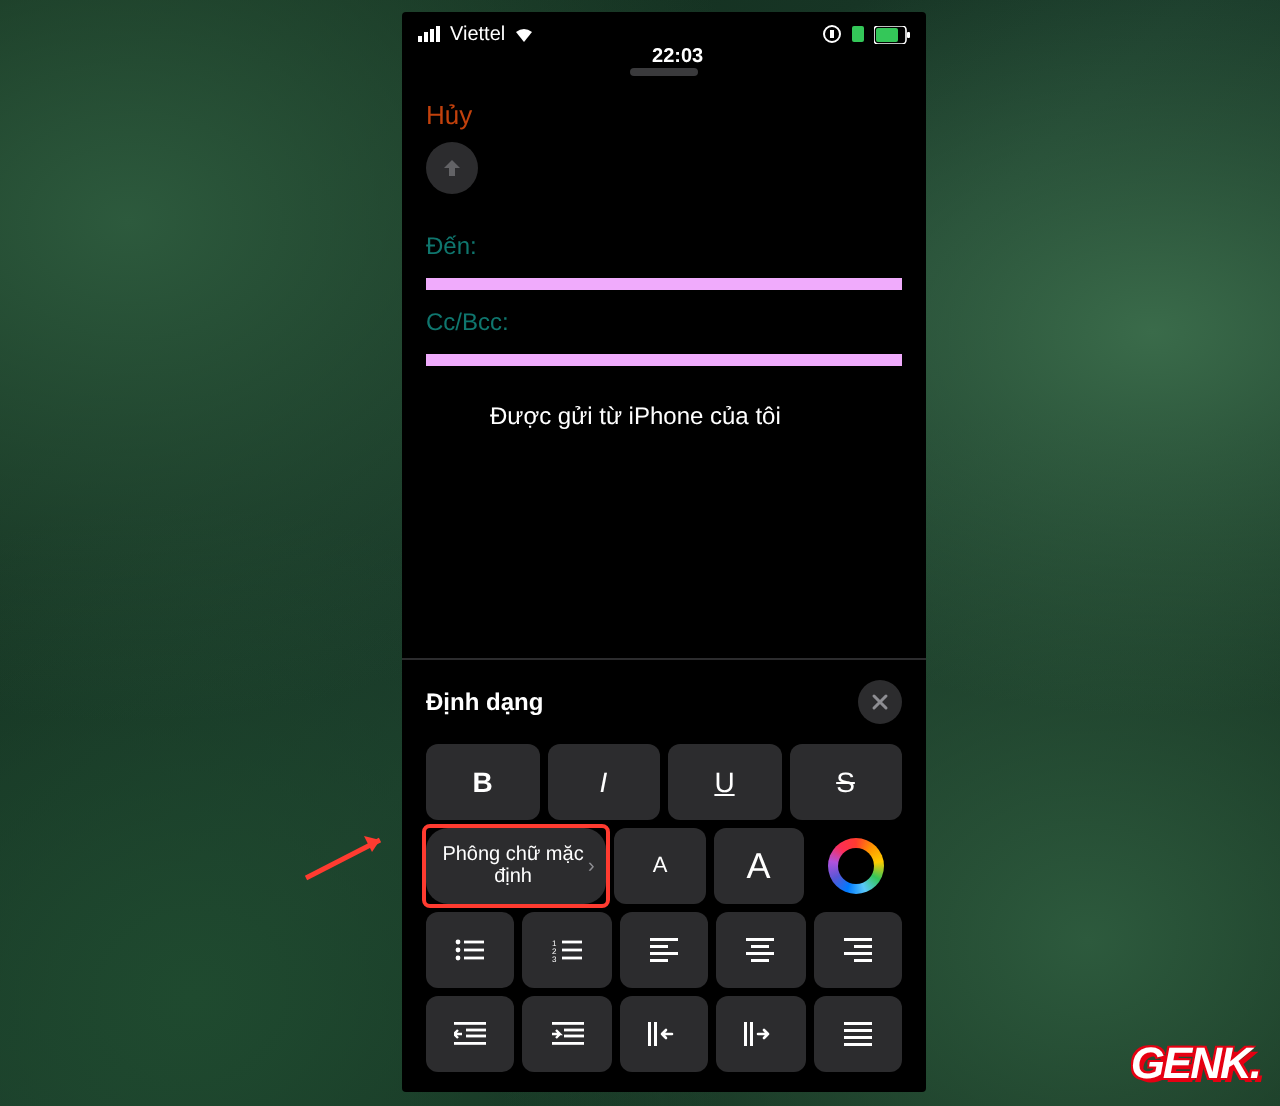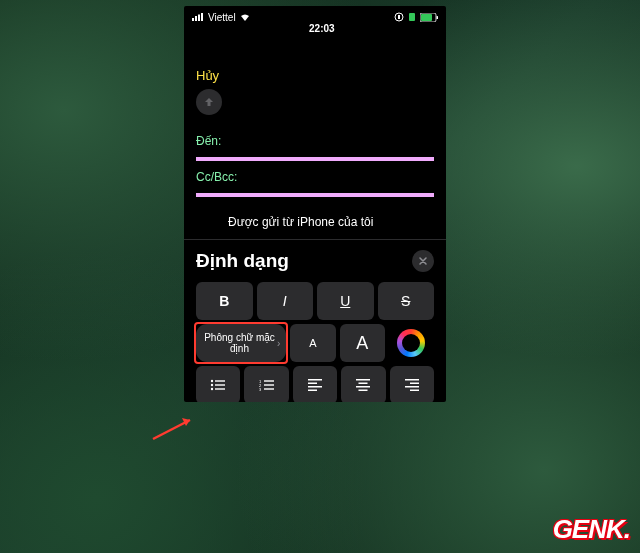--- a/index.html
+++ b/index.html
@@ -12,24 +12,24 @@
       radial-gradient(ellipse at 90% 30%, #3a6b4a 0%, transparent 35%),
       radial-gradient(ellipse at 85% 85%, #2d5a3d 0%, transparent 40%),
       radial-gradient(ellipse at 15% 90%, #1f4a2f 0%, transparent 35%),
       linear-gradient(135deg, #0f2818 0%, #1a3a2a 50%, #0d2415 100%);
     font-family: -apple-system, "Helvetica Neue", Arial, sans-serif;
     position: relative;
     overflow: hidden;
   }
   .phone {
     position: absolute;
-    left: 184px;
+    left: 201px;
     top: 6px;
     width: 262px;
-    height: 396px;
+    height: 540px;
     background: #000;
     border-radius: 2px;
     overflow: hidden;
     color: #fff;
     display: flex;
     flex-direction: column;
   }
   .statusbar {
     height: 22px;
     display: flex;
@@ -46,27 +46,26 @@
     width: 34px;
     height: 4px;
     background: #3a3a3c;
     border-radius: 2px;
     margin: 6px auto 4px;
   }
   .header {
     padding: 4px 12px 0;
   }
   .cancel {
-    color: #fde047;
+    color: #c2410c;
     font-size: 13px;
     background: none;
     border: none;
     padding: 4px 0;
     cursor: pointer;
-    margin-top: 22px;
   }
   .title-row {
     display: flex;
     align-items: center;
     justify-content: space-between;
     padding: 2px 12px 10px;
   }
   .title {
     font-size: 24px;
     font-weight: 700;
@@ -78,24 +77,24 @@
     border-radius: 50%;
     background: #2c2c2e;
     border: none;
     display: flex;
     align-items: center;
     justify-content: center;
     cursor: pointer;
   }
   .fields { padding: 0 12px; }
   .field {
-    border-bottom: 4px solid #f0abfc;
+    border-bottom: 6px solid #f0abfc;
     padding: 9px 0;
     font-size: 12px;
-    color: #86efac;
+    color: #0f766e;
     display: flex;
     align-items: flex-end;
   }
   .body-area {
     padding: 18px 12px 10px;
     font-size: 12px;
     color: #fff;
     flex: 1;
     margin-left: 32px;
   }
@@ -103,21 +102,21 @@
     border-top: 1px solid #2c2c2e;
     padding: 10px 12px 6px;
   }
   .format-head {
     display: flex;
     justify-content: space-between;
     align-items: center;
     margin-bottom: 10px;
   }
   .format-title {
-    font-size: 19px;
+    font-size: 12px;
     font-weight: 600;
     color: #fff;
   }
   .fp-close {
     width: 22px;
     height: 22px;
     border-radius: 50%;
     background: #2c2c2e;
     border: none;
     display: flex;
@@ -200,21 +199,21 @@
     top: 414px;
     pointer-events: none;
   }
   .logo {
     position: absolute;
     right: 10px;
     bottom: 8px;
     font-family: Arial, sans-serif;
     font-weight: 900;
     font-style: italic;
-    font-size: 26px;
+    font-size: 22px;
     color: #fff;
     text-shadow: 2px 2px 0 #e60012, -1px -1px 0 #e60012, 1px -1px 0 #e60012, -1px 1px 0 #e60012;
     letter-spacing: -1px;
   }
   .logo .dot { color: #fff; }
 </style>
 </head>
 <body>
 
 <div class="phone">

